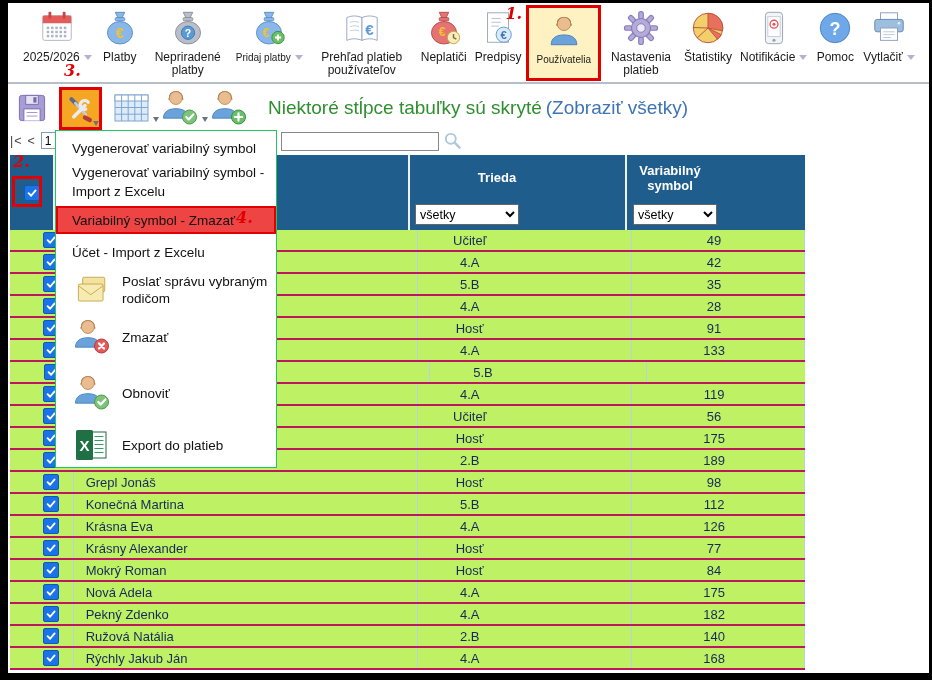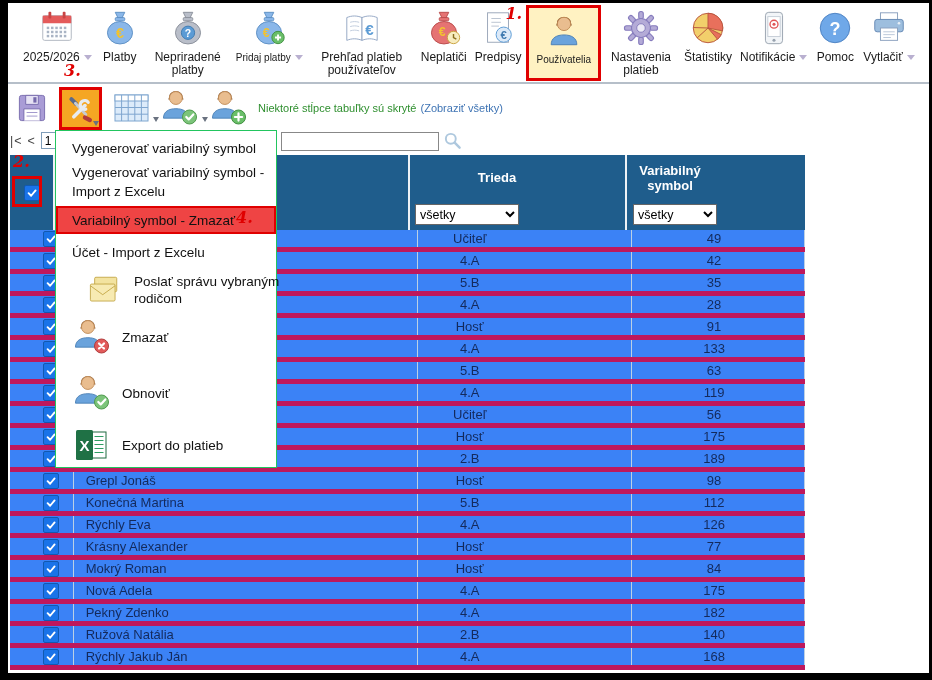--- a/index.html
+++ b/index.html
@@ -21,21 +21,21 @@
 
   
   .subtoolbar{position:absolute;left:8px;top:85px;height:46px;display:flex;align-items:center;padding-left:6px;gap:9px;}
   .st-btn{position:relative;cursor:pointer;flex:none;display:flex;align-items:center;justify-content:center;}
   .st-icon{display:block;}
   .ic36{width:36px;height:36px;} .ic40{width:40px;height:40px;} .ic32{width:32px;height:32px;}
   .tools-hl{background:#f5a623;border:3px solid #e00000;width:37px;height:37px;}
   .mini-arrow{position:absolute;width:0;height:0;border-left:3.5px solid transparent;border-right:3.5px solid transparent;border-top:5px solid #6a7280;}
   .arr-tools{right:0px;bottom:1px;}
   .arr-out{right:-8px;bottom:6px;}
-  .notice{font-size:11px;white-space:nowrap;}
+  .notice{margin-left:10px;font-size:19px;white-space:nowrap;}
   .notice-green{color:#2f8f2f;}
   .notice-link{color:#3f74b4;cursor:pointer;margin-left:4px;}
 
   
   .pagerow{position:absolute;left:10px;top:132px;display:flex;align-items:center;font-size:12.5px;color:#444;}
   .pg{cursor:pointer;margin-right:5px;letter-spacing:1px;}
   .pg-input{width:20px;height:15px;border:1px solid #7f9db9;font-size:12px;padding:0 0 0 3px;font-family:"Liberation Sans",sans-serif;}
   .searchwrap{position:absolute;left:281px;top:130px;display:flex;align-items:center;}
   .search{width:150px;height:17px;border:1px solid #888;font-size:12.5px;padding:0 3px;font-family:"Liberation Sans",sans-serif;}
   .search-ic{width:22px;height:22px;margin-left:3px;cursor:pointer;display:block;}
@@ -49,21 +49,21 @@
   .th-trieda{width:217px;}
   .th-sym{width:178px;}
   .th-label{position:absolute;top:15px;left:0;color:#fff;font-weight:bold;font-size:13px;text-align:center;line-height:15px;}
   .th-trieda .th-label{width:174px;}
   .th-sym .th-label{width:86px;top:8px;}
   .filter{position:absolute;bottom:5px;height:21px;font-size:12.5px;font-family:"Liberation Sans",sans-serif;border:1px solid #666;background:#fff;}
   .f1{left:5px;width:104px;}
   .f2{left:6px;width:84px;}
 
   .tbody{position:absolute;left:10px;top:230px;width:795px;}
-  .tr{display:flex;height:22px;background:#3b82f6;border-bottom:5px solid #be185d;box-sizing:border-box;padding-left:20px;}
+  .tr{display:flex;height:22px;background:#bef264;border-bottom:2px solid #be185d;box-sizing:border-box;padding-left:20px;}
   .td{box-sizing:border-box;border-right:1px solid #bcd0e4;display:flex;align-items:center;font-size:13px;color:#142a5c;overflow:hidden;}
   .td-cb{width:45px;justify-content:center;}
   .td-name{width:355px;padding-left:12px;}
   .td-trieda{width:217px;justify-content:center;padding-right:110px;}
   .td-sym{width:178px;justify-content:center;padding-right:8px;}
 
   .cb{width:14px;height:14px;background:#1a73e8;border:1px solid #1259b0;border-radius:2px;display:inline-flex;align-items:center;justify-content:center;cursor:pointer;flex:none;}
   .cb svg{width:12px;height:12px;display:block;}
 
   
@@ -75,21 +75,21 @@
   .ann-in3{left:2px;top:-29px;}
 
   
   .menu{position:absolute;left:55px;top:130px;width:222px;height:338px;background:#fff;border:1px solid #22c55e;z-index:30;box-sizing:border-box;}
   .mi{position:absolute;left:0;width:100%;box-sizing:border-box;padding-left:16px;font-size:13.5px;color:#111;display:flex;align-items:center;cursor:pointer;}
   .mi:nth-child(1){top:10px;}
   .mi:nth-child(2){top:32px;}
   .mi:nth-child(2) .mi-label{width:200px;line-height:19px;white-space:normal;}
   .mi:nth-child(3){top:75px;height:28px;background:#ef4444;border:2px solid #e00000;padding-left:14px;}
   .mi:nth-child(4){top:114px;}
-  .mi:nth-child(5){top:136px;height:46px;margin-left:12px;}
+  .mi:nth-child(5){top:136px;height:46px;}
   .mi:nth-child(5) .mi-label{width:150px;line-height:17px;white-space:normal;}
   .mi:nth-child(6){top:184px;height:44px;}
   .mi:nth-child(7){top:240px;height:44px;}
   .mi:nth-child(8){top:294px;height:40px;}
   .mi-icon{width:40px;height:40px;margin-right:10px;flex:none;}
   .mi:nth-child(5) .mi-icon{height:34px;}
 </style>
 </head>
 <body>
 
@@ -413,21 +413,20 @@
       <div class="tr">
         <div class="td td-cb">
           <span class="cb">
             <svg viewBox="0 0 14 14">
               <path d="M3 7.2l3 3 5.2-6.2" stroke="#fff" stroke-width="2.2" fill="none" stroke-linecap="round" stroke-linejoin="round"></path>
             </svg>
           </span>
         </div>
         <div class="td td-name"></div>
         <div class="td td-trieda">5.B</div>
-        <div class="td td-sym">63</div>
       </div>
       <div class="tr">
         <div class="td td-cb">
           <span class="cb">
             <svg viewBox="0 0 14 14">
               <path d="M3 7.2l3 3 5.2-6.2" stroke="#fff" stroke-width="2.2" fill="none" stroke-linecap="round" stroke-linejoin="round"></path>
             </svg>
           </span>
         </div>
         <div class="td td-name"></div>
@@ -495,21 +494,21 @@
         <div class="td td-sym">112</div>
       </div>
       <div class="tr">
         <div class="td td-cb">
           <span class="cb">
             <svg viewBox="0 0 14 14">
               <path d="M3 7.2l3 3 5.2-6.2" stroke="#fff" stroke-width="2.2" fill="none" stroke-linecap="round" stroke-linejoin="round"></path>
             </svg>
           </span>
         </div>
-        <div class="td td-name">Rýchly Eva</div>
+        <div class="td td-name">Krásna Eva</div>
         <div class="td td-trieda">4.A</div>
         <div class="td td-sym">126</div>
       </div>
       <div class="tr">
         <div class="td td-cb">
           <span class="cb">
             <svg viewBox="0 0 14 14">
               <path d="M3 7.2l3 3 5.2-6.2" stroke="#fff" stroke-width="2.2" fill="none" stroke-linecap="round" stroke-linejoin="round"></path>
             </svg>
           </span>

